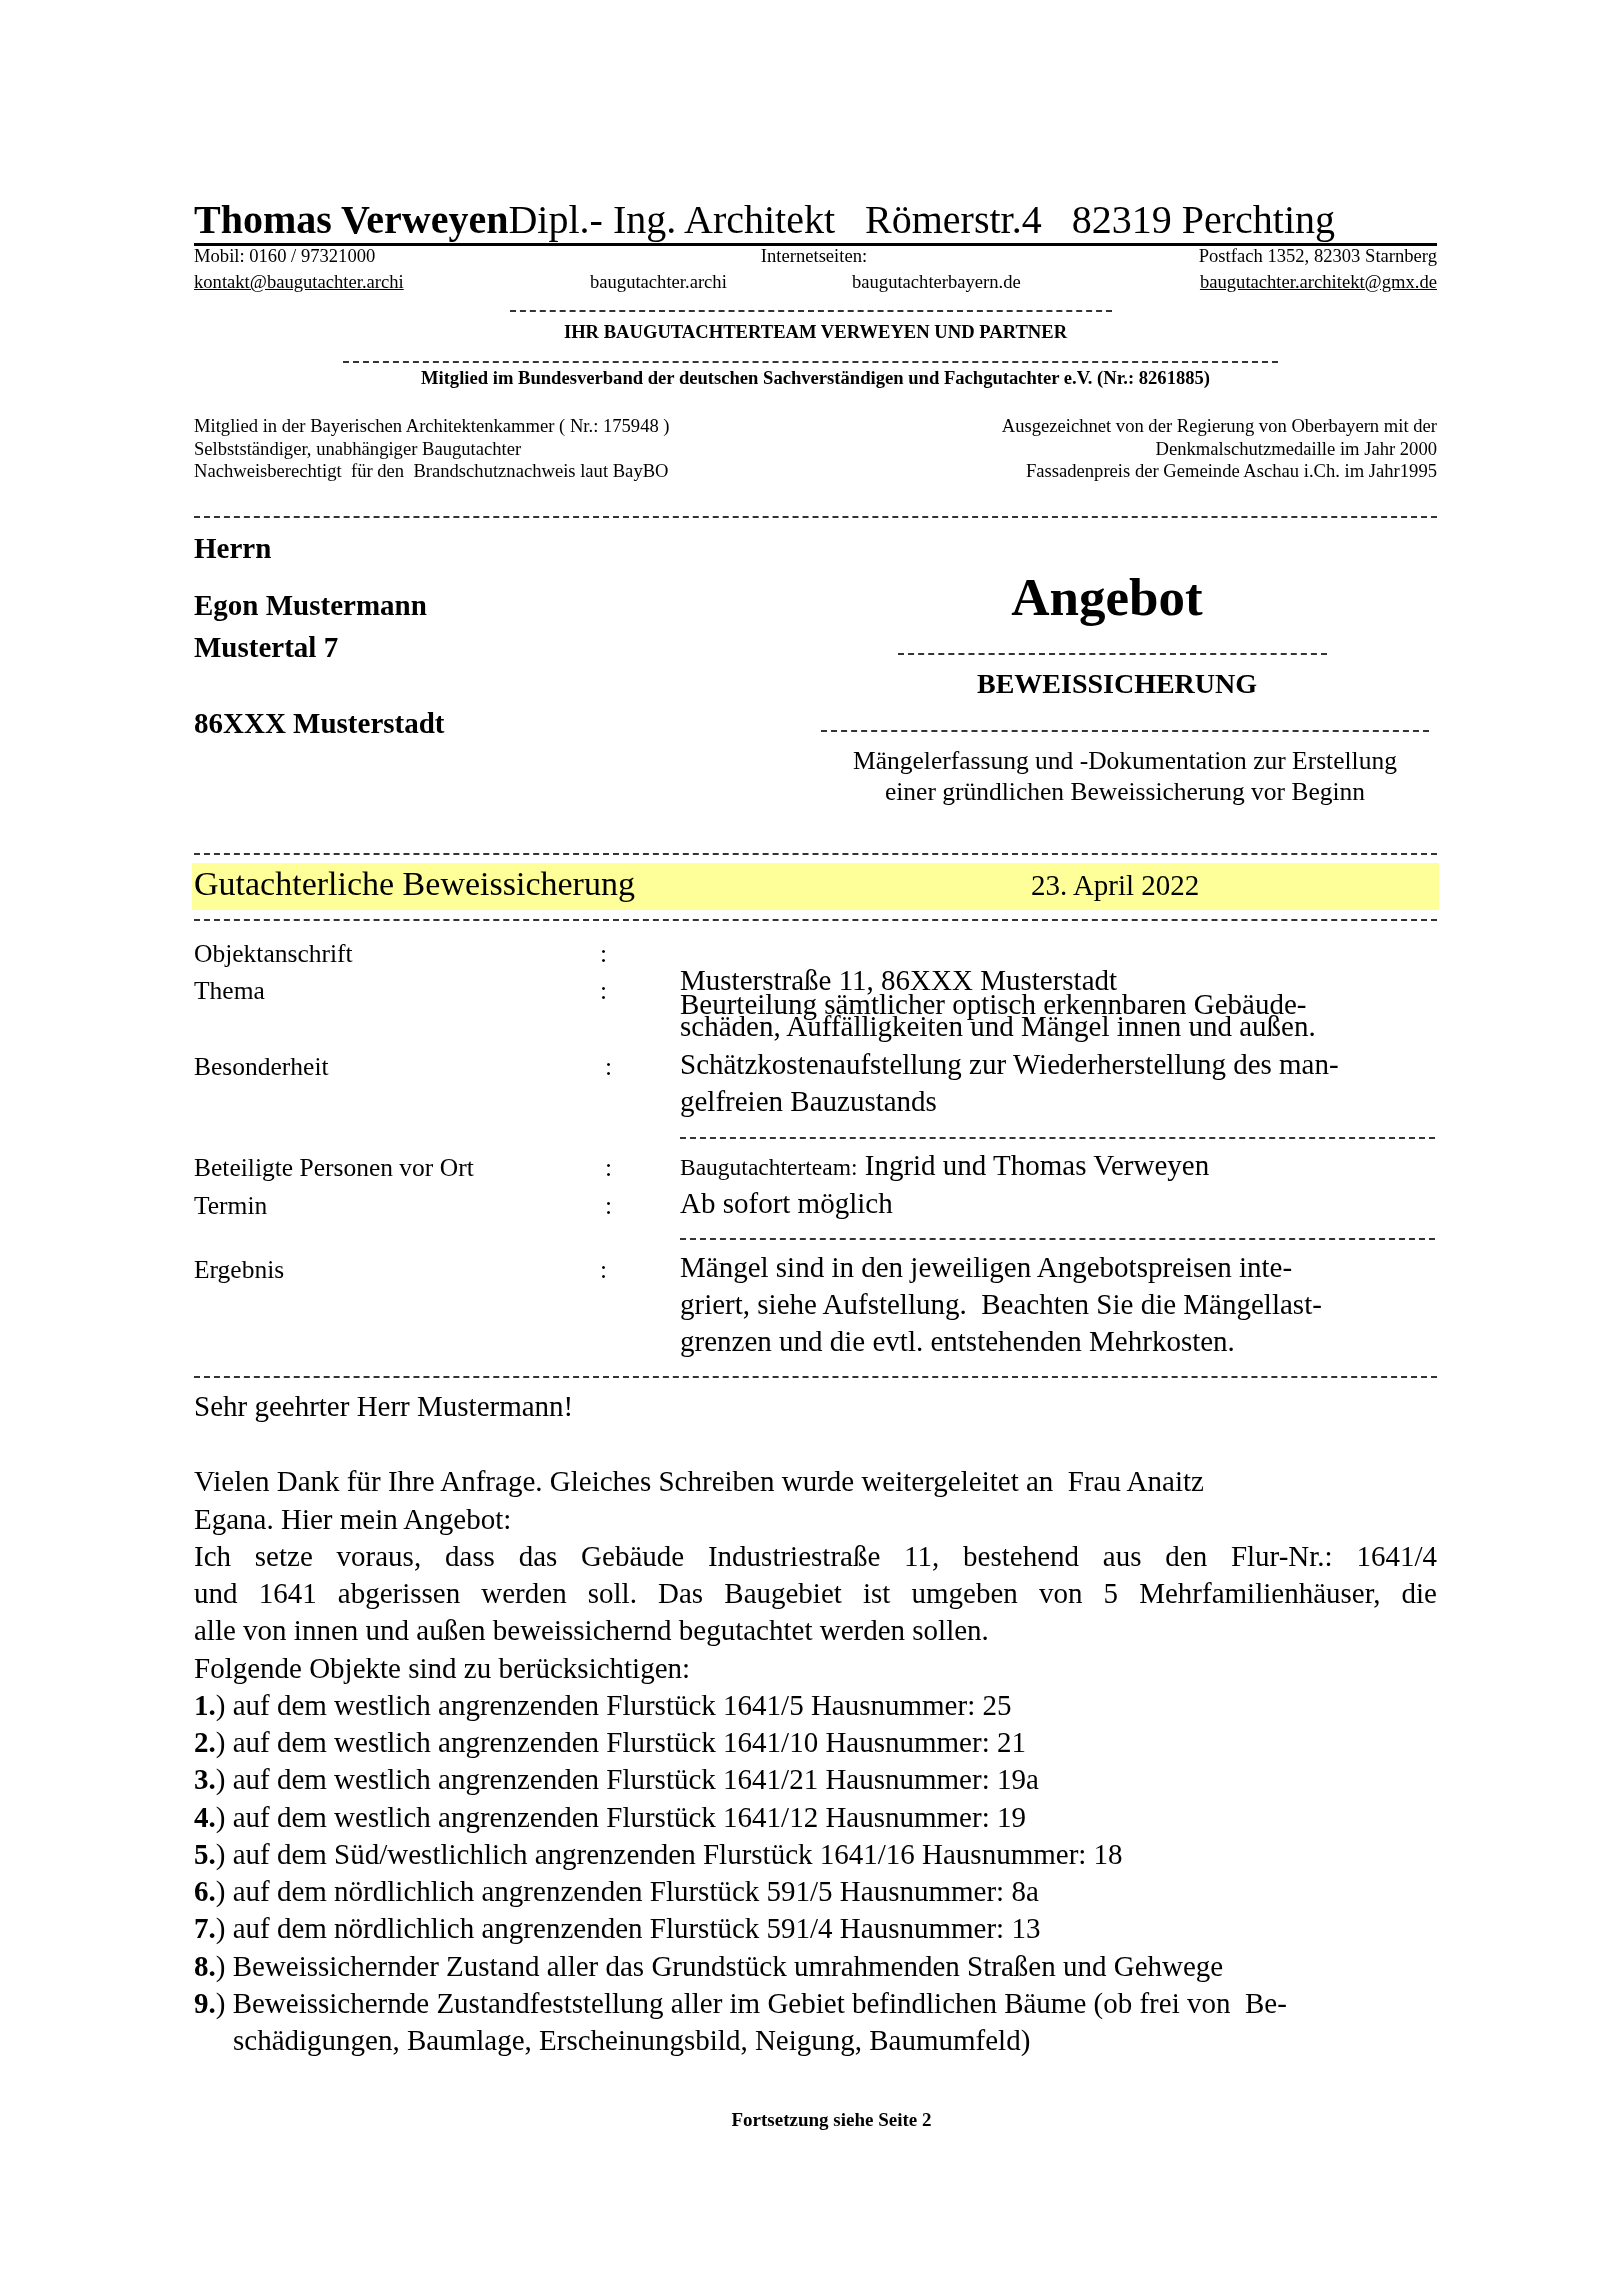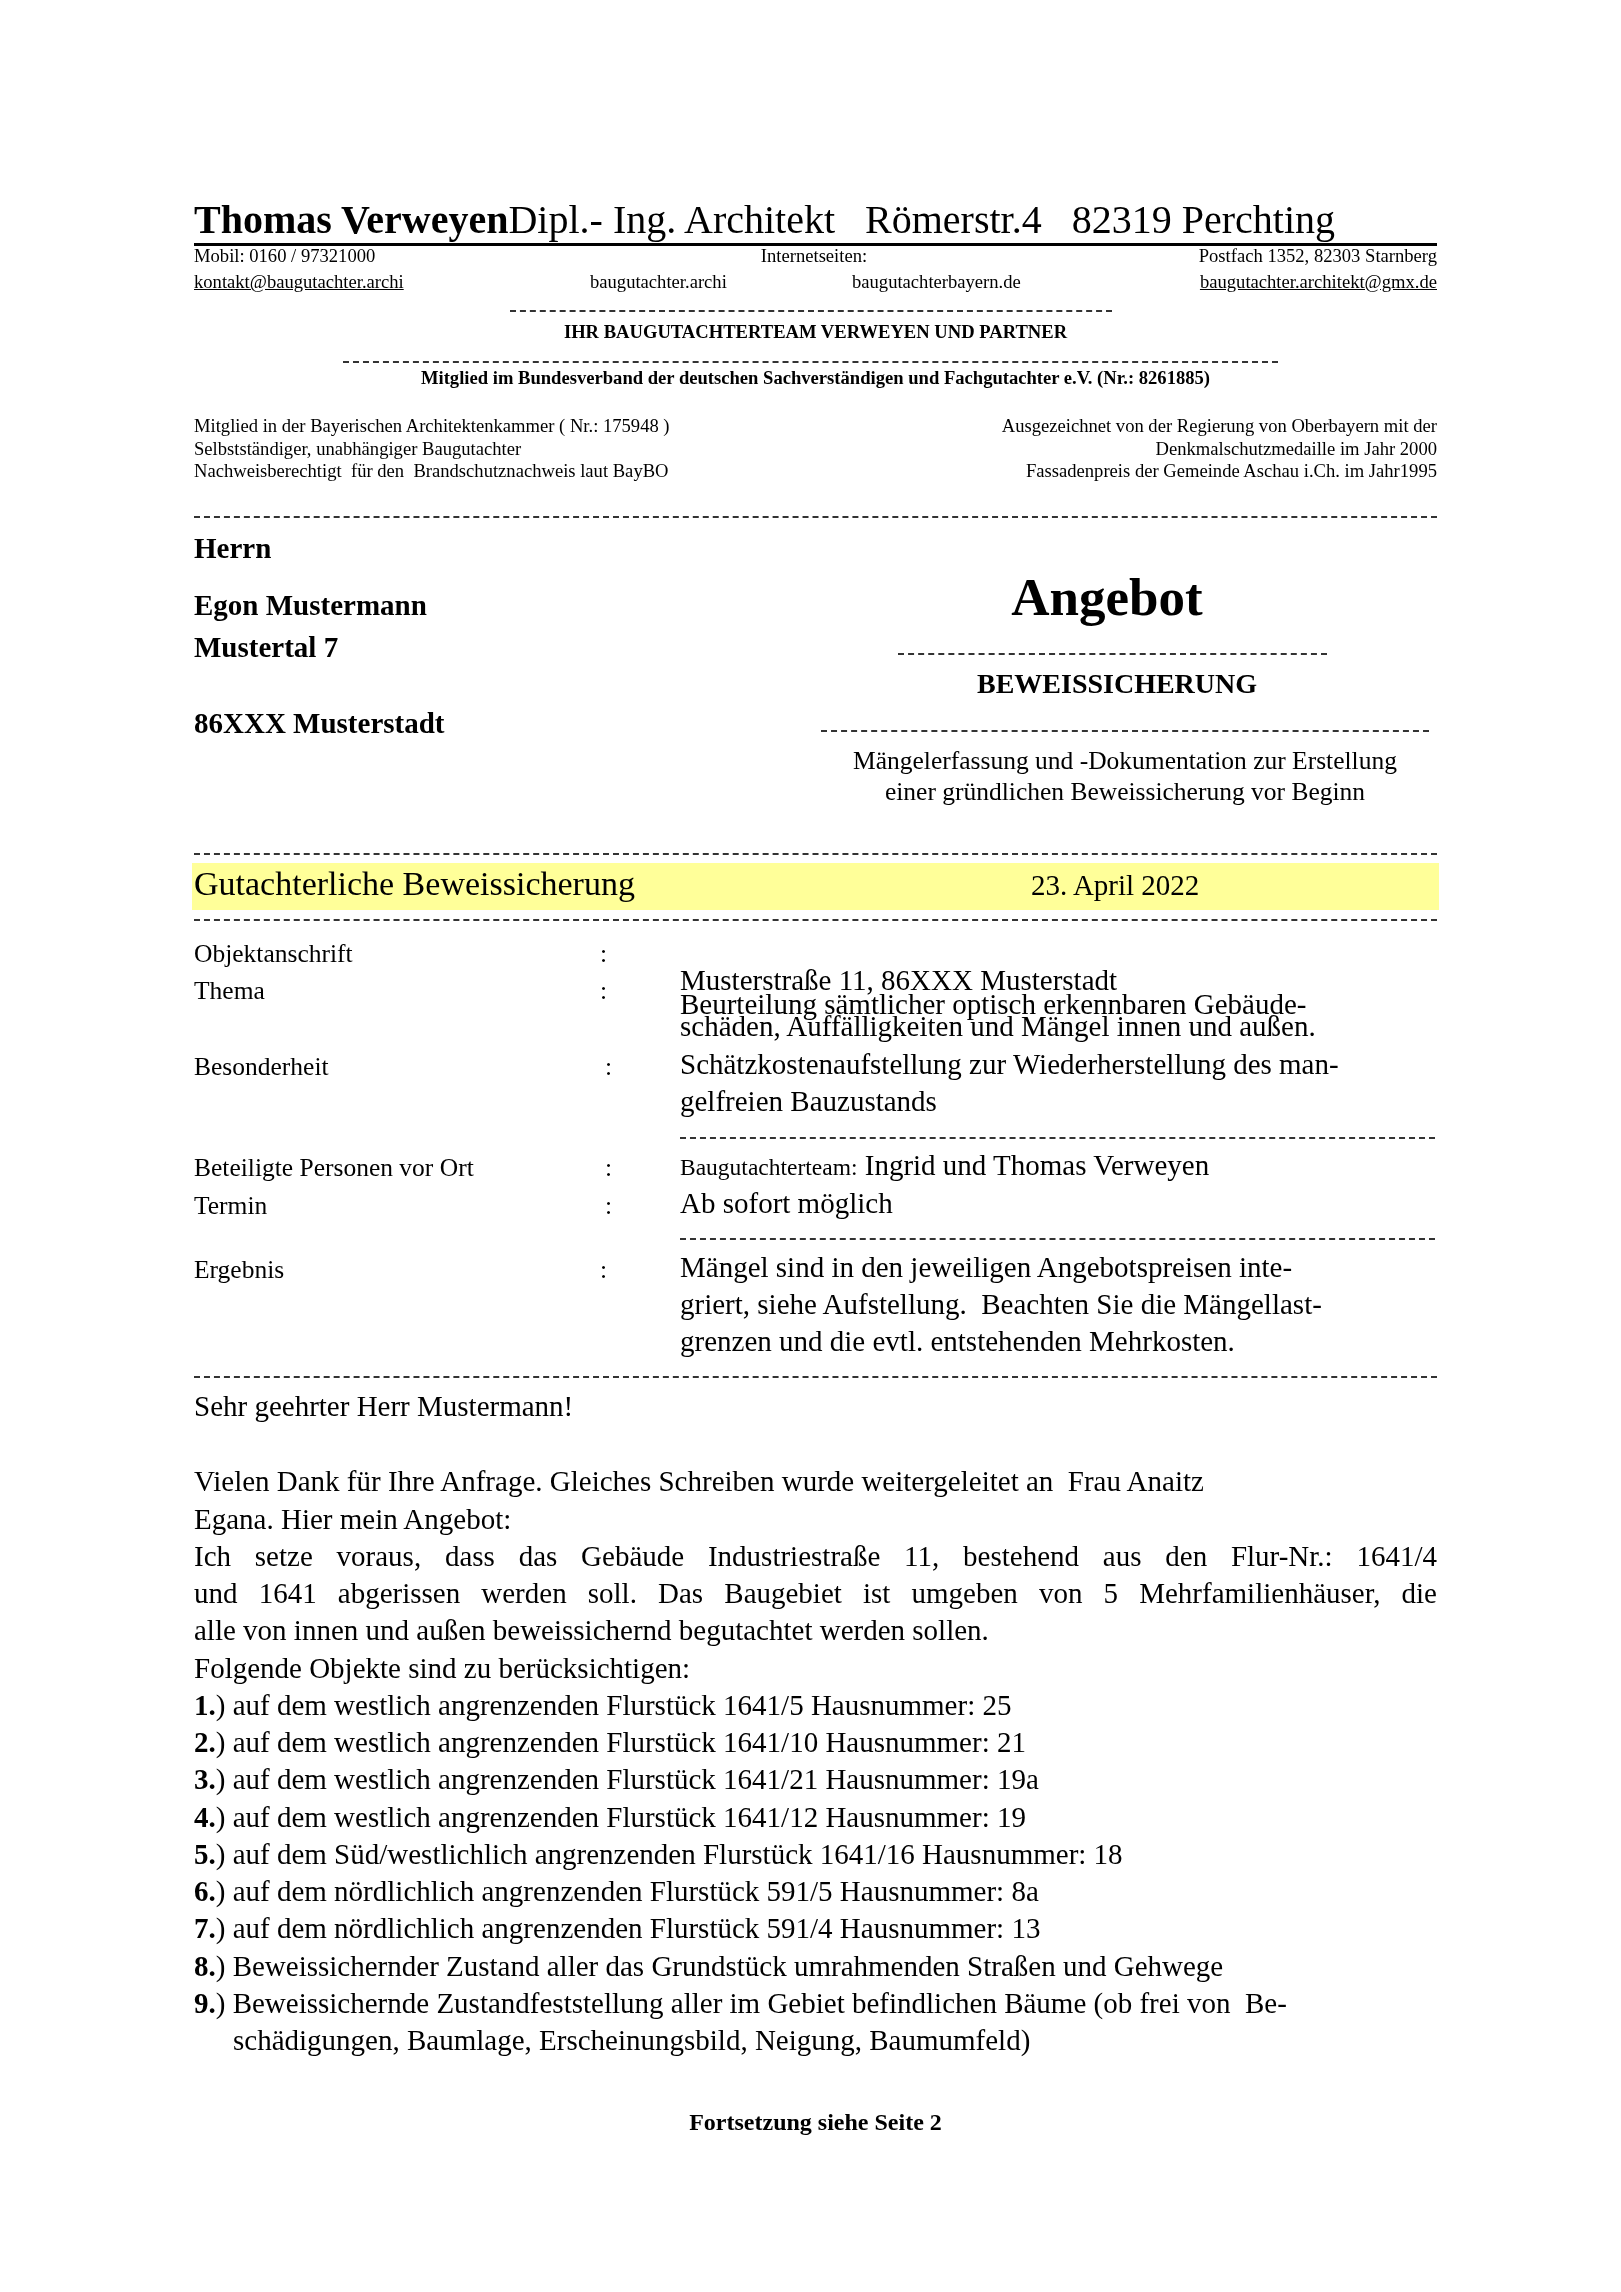--- a/index.html
+++ b/index.html
@@ -134,14 +134,14 @@
     <div class="body-line" style="top:1801px;"><b>4.</b><span>) auf dem westlich angrenzenden Flurstück 1641/12 Hausnummer: 19</span></div>
     <div class="body-line" style="top:1838px;"><b>5.</b><span>) auf dem Süd/westlichlich angrenzenden Flurstück 1641/16 Hausnummer: 18</span></div>
     <div class="body-line" style="top:1875px;"><b>6.</b><span>) auf dem nördlichlich angrenzenden Flurstück 591/5 Hausnummer: 8a</span></div>
     <div class="body-line" style="top:1912px;"><b>7.</b><span>) auf dem nördlichlich angrenzenden Flurstück 591/4 Hausnummer: 13</span></div>
     <div class="body-line" style="top:1950px;"><b>8.</b><span>) Beweissichernder Zustand aller das Grundstück umrahmenden Straßen und Gehwege</span></div>
     <div class="body-line" style="top:1987px; white-space:pre;"><b>9.</b><span>) Beweissichernde Zustandfeststellung aller im Gebiet befindlichen Bäume (ob frei von  Be-</span></div>
     <div class="body-line" style="top:2024px; left:233px;">schädigungen, Baumlage, Erscheinungsbild, Neigung, Baumumfeld)</div>
   </div>
 </div>
 
-<div class="abs b center" style="left:194px; top:2109px; width:1243px; font-size:24px;">Fortsetzung siehe Seite 2</div>
+<div class="abs b center" style="left:210px; top:2109px; width:1243px; font-size:19px;">Fortsetzung siehe Seite 2</div>
 
 
 </body></html>

